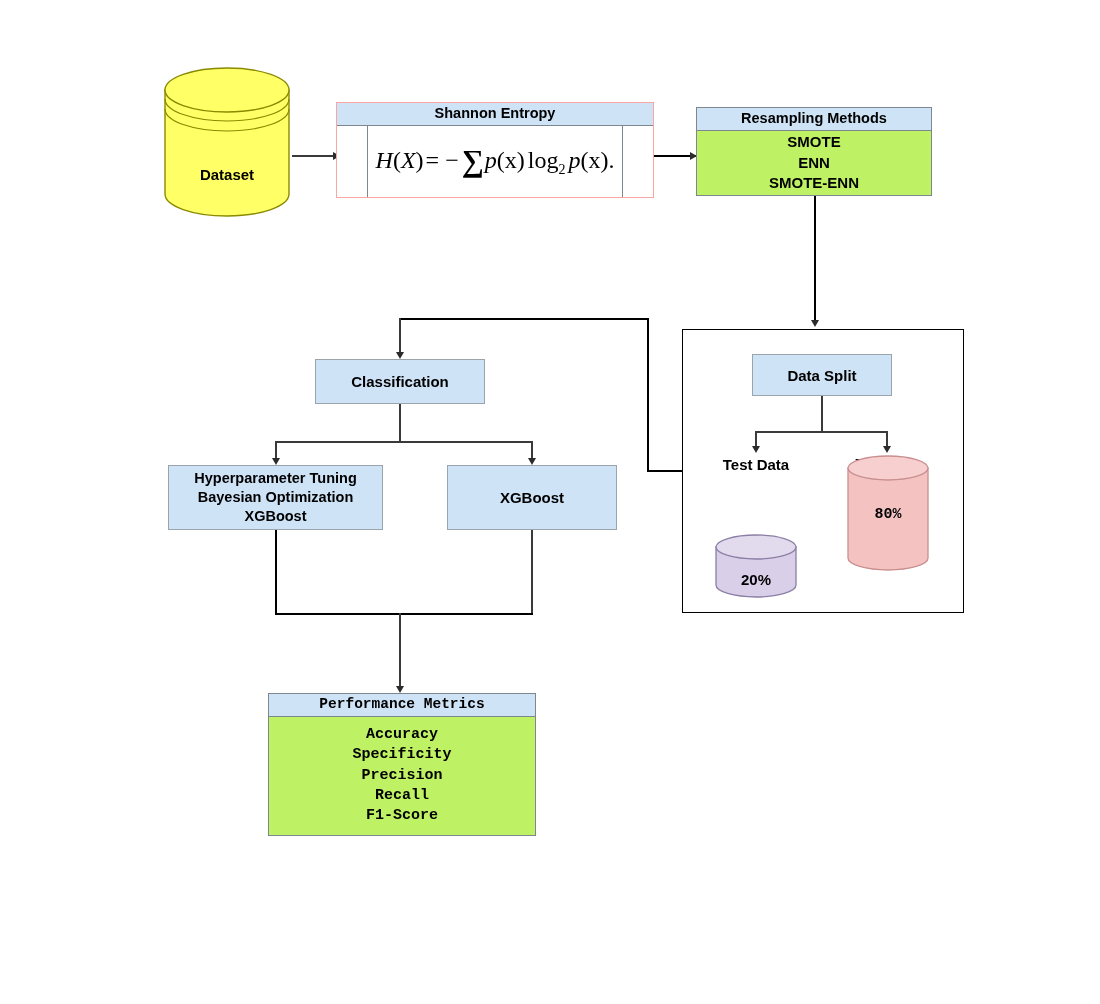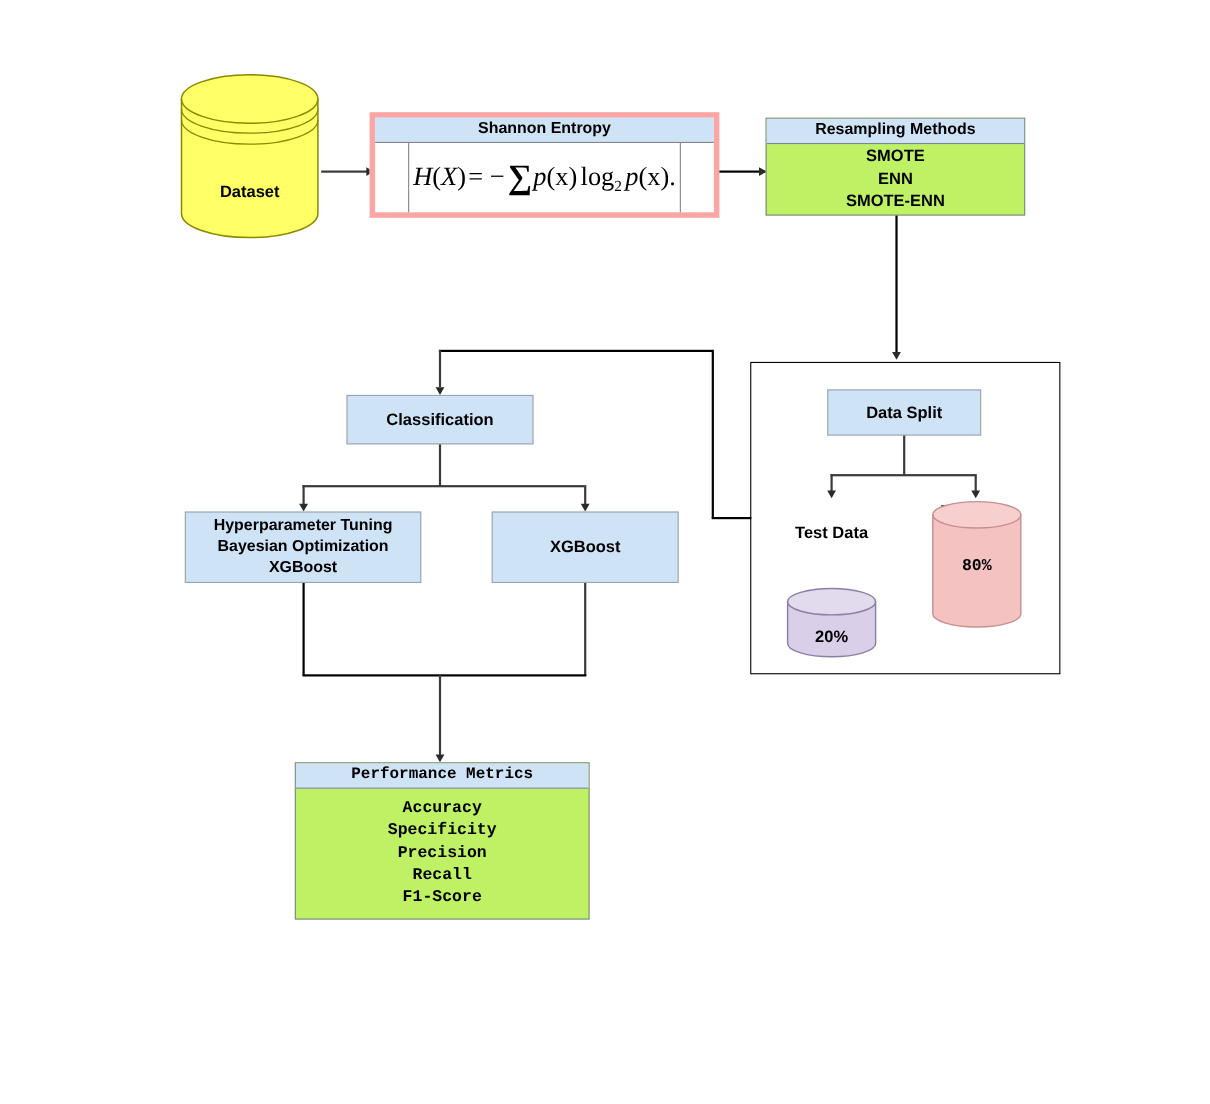--- a/index.html
+++ b/index.html
@@ -61,21 +61,21 @@
   }
   .panel-body .row {
     line-height: 1.35;
     text-align: center;
     white-space: nowrap;
   }
 
   
   .formula-panel {
     background: #ffffff;
-    border: 5px solid #fca5a5;
+    border: 1px solid #fca5a5;
     display: flex;
     flex-direction: column;
   }
   .formula-row {
     flex: 1;
     display: flex;
     align-items: stretch;
   }
   .fcell-pad {
     width: 30px;
@@ -216,21 +216,21 @@
     <span>Data Split</span>
   </div>
 
   <div class="vline" style="left:821px; top:396px; height:36px;"></div>
   <div class="hline" style="left:755px; top:431px; width:132px;"></div>
   <div class="vline" style="left:755px; top:431px; height:16px;"></div>
   <div class="arrowdown" style="left:751.5px; top:446px;"></div>
   <div class="vline" style="left:886px; top:431px; height:16px;"></div>
   <div class="arrowdown" style="left:882.5px; top:446px;"></div>
 
-  <div class="label" style="left:700px; top:476px; width:112px; font-size:15px;">Test Data</div>
+  <div class="label" style="left:700px; top:456px; width:112px; font-size:15px;">Test Data</div>
   <div class="label" style="left:831px; top:456px; width:112px; font-size:13px;">Train Data</div>
 
   <div class="cyl" style="left:714px; top:533px; width:84px; height:66px;">
     <svg width="84" height="66" viewBox="0 0 84 66">
       <path d="M2,14 L2,52 A40,12 0 0,0 82,52 L82,14 Z" fill="#d9cfe8" stroke="#8b7fa5" stroke-width="1.3"></path>
       <ellipse cx="42" cy="14" rx="40" ry="12" fill="#e2dbee" stroke="#8b7fa5" stroke-width="1.3"></ellipse>
     </svg>
     <div class="cyl-text" style="top:38px; font-size:15px;text-align:center;">20%</div>
   </div>
 

